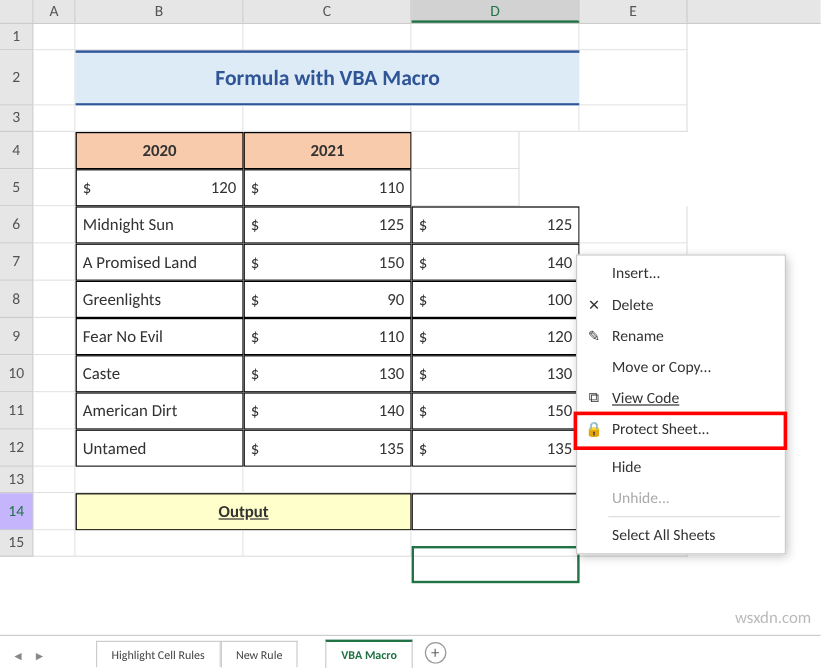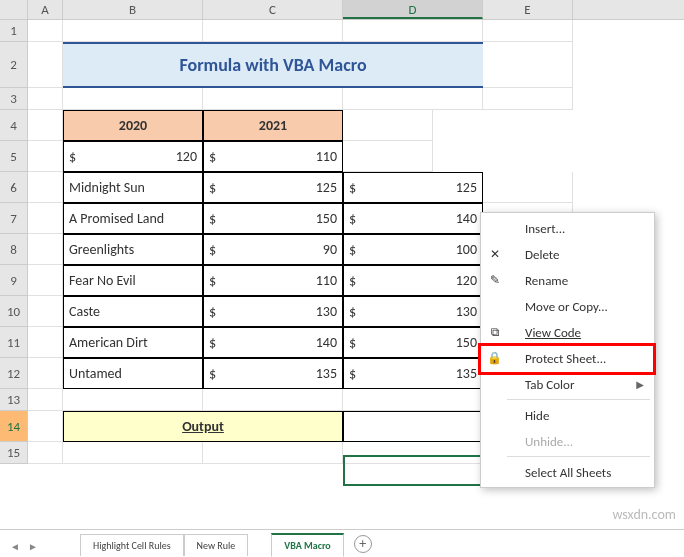--- a/index.html
+++ b/index.html
@@ -192,21 +192,21 @@
       border: 1px solid #ccc;
       box-shadow: 2px 2px 8px rgba(0,0,0,0.25);
       z-index: 100;
       font-size: 13px;
       padding: 2px 0;
     }
     .menu-item {
       display: flex;
       align-items: center;
       height: 26px;
-      padding: 0 10px 0 44px;
+      padding: 0 10px 0 29px;
       position: relative;
       cursor: default;
     }
     .menu-item.disabled { color: #aaa; }
     .menu-item .icon {
       position: absolute;
       left: 6px;
       width: 16px;
       height: 16px;
       display: flex;
@@ -405,21 +405,21 @@
   <div class="row short">
     <div class="rowhead">13</div>
     <div class="cell col-A"></div>
     <div class="cell col-B"></div>
     <div class="cell col-C"></div>
     <div class="cell col-D"></div>
     <div class="cell col-E"></div>
   </div>
 
   <div class="row">
-    <div class="rowhead" style="background:#fdba74;color:#217346">14</div>
+    <div class="rowhead" style="background:#c4b5fd;color:#217346">14</div>
     <div class="cell col-A"></div>
     <div class="cell output-label" style="width:280px">Output</div>
     <div class="cell output-val col-D"></div>
     <div class="cell col-E"></div>
   </div>
 
   <div class="row short">
     <div class="rowhead">15</div>
     <div class="cell col-A"></div>
     <div class="cell col-B"></div>
@@ -446,24 +446,20 @@
   <div class="menu-item">
       <span>Move or Copy...</span>
     </div>
   <div class="menu-item">
       <span class="icon">⧉</span>
       <span style="text-decoration:underline">View Code</span>
     </div>
   <div class="menu-item">
       <span class="icon">🔒</span>
       <span>Protect Sheet...</span>
-    </div>
-  <div class="menu-item">
-      <span>Tab Color</span>
-      <span class="arrow">▶</span>
     </div>
   <div class="menu-sep"></div>
   <div class="menu-item">
       <span>Hide</span>
     </div>
   <div class="menu-item disabled">
       <span>Unhide...</span>
     </div>
   <div class="menu-sep"></div>
   <div class="menu-item">

